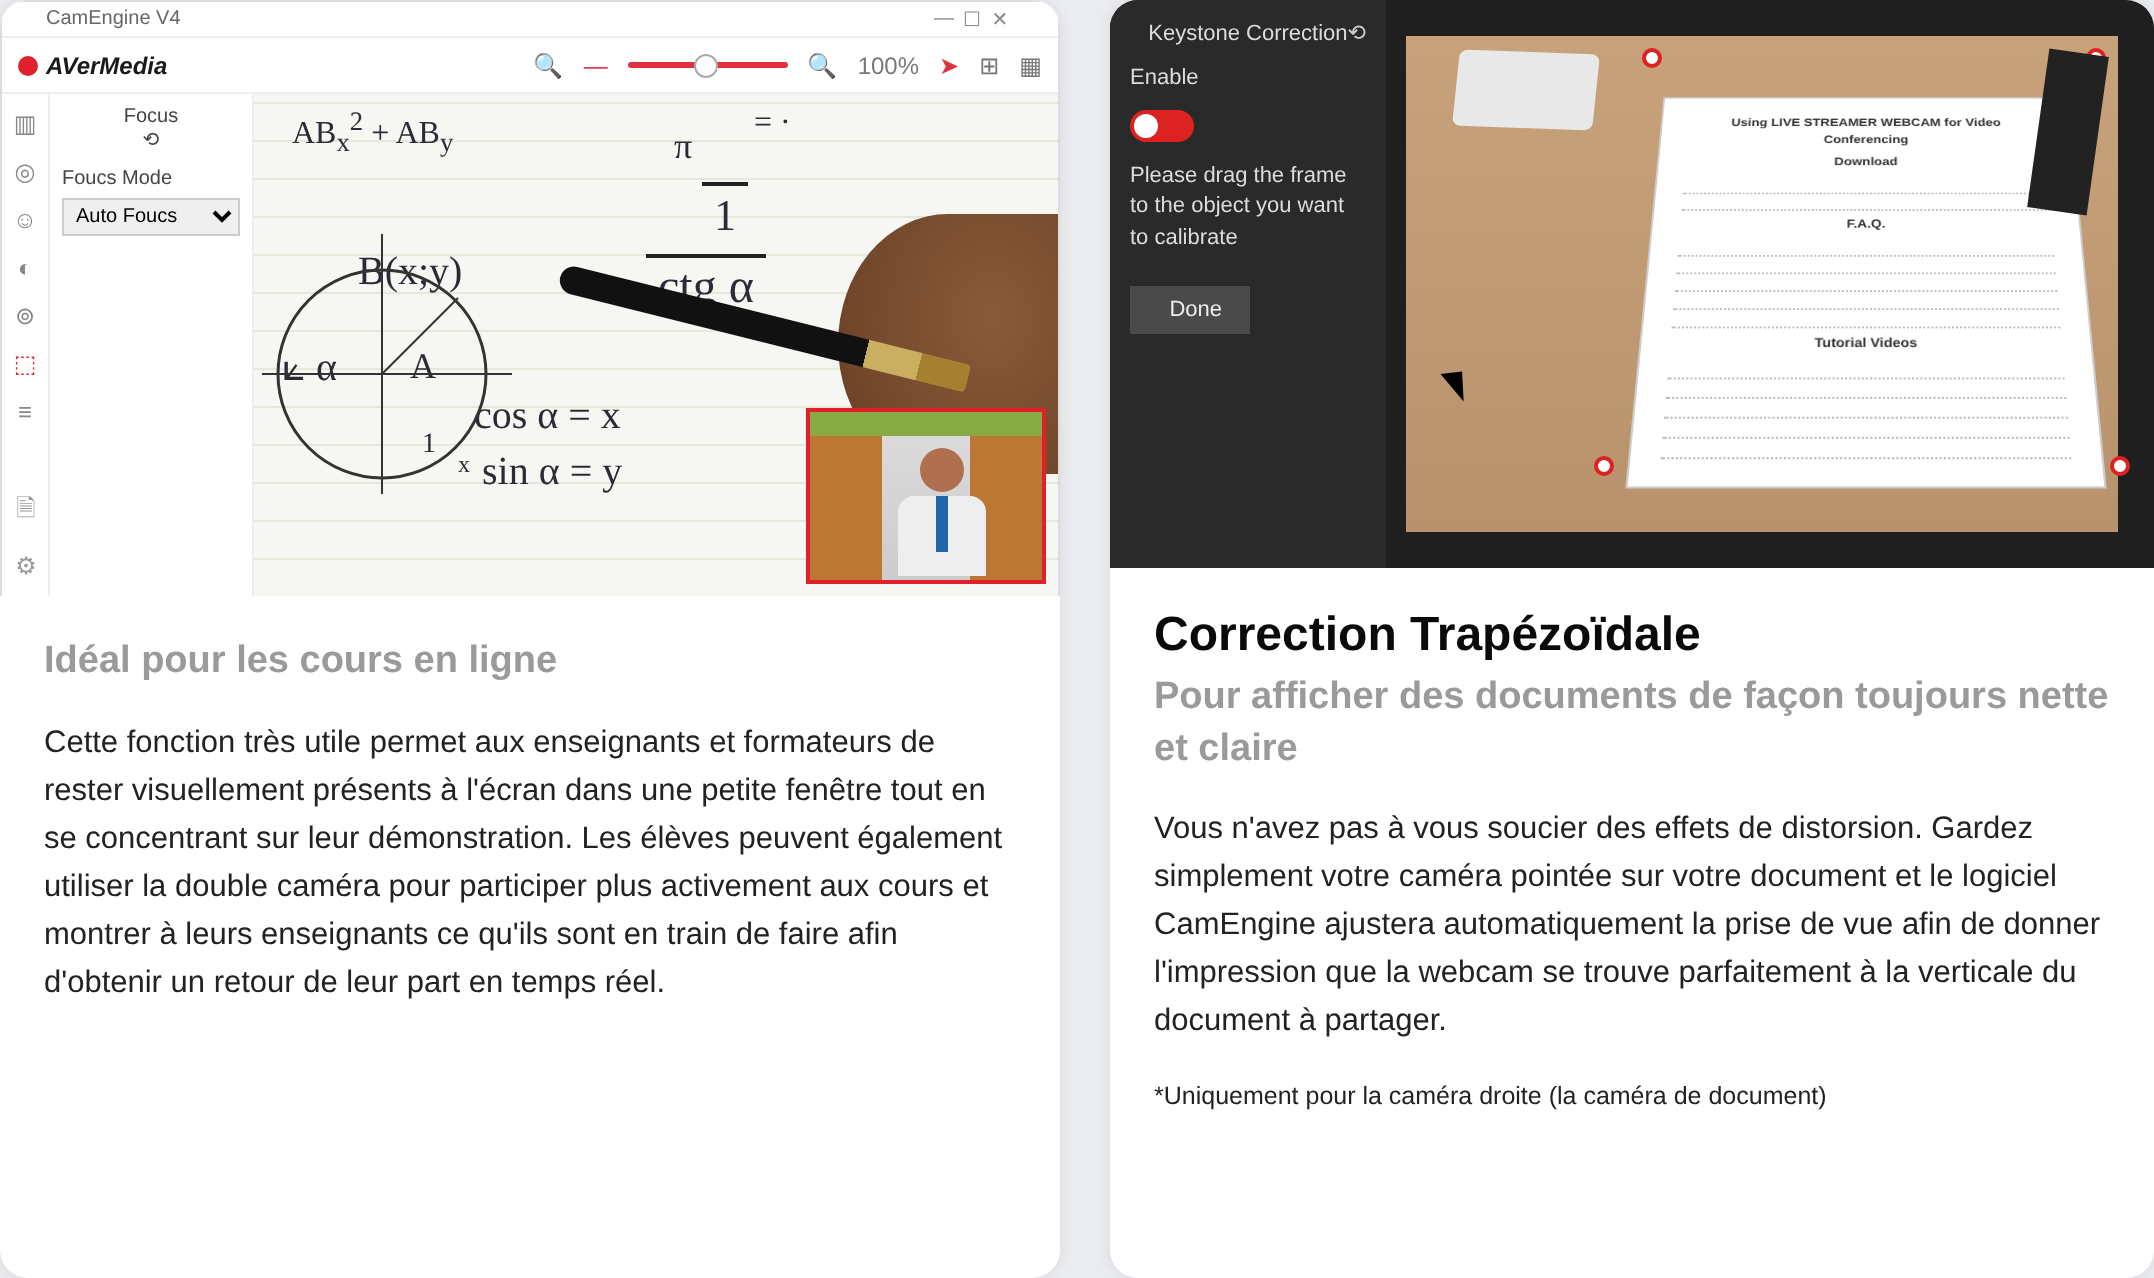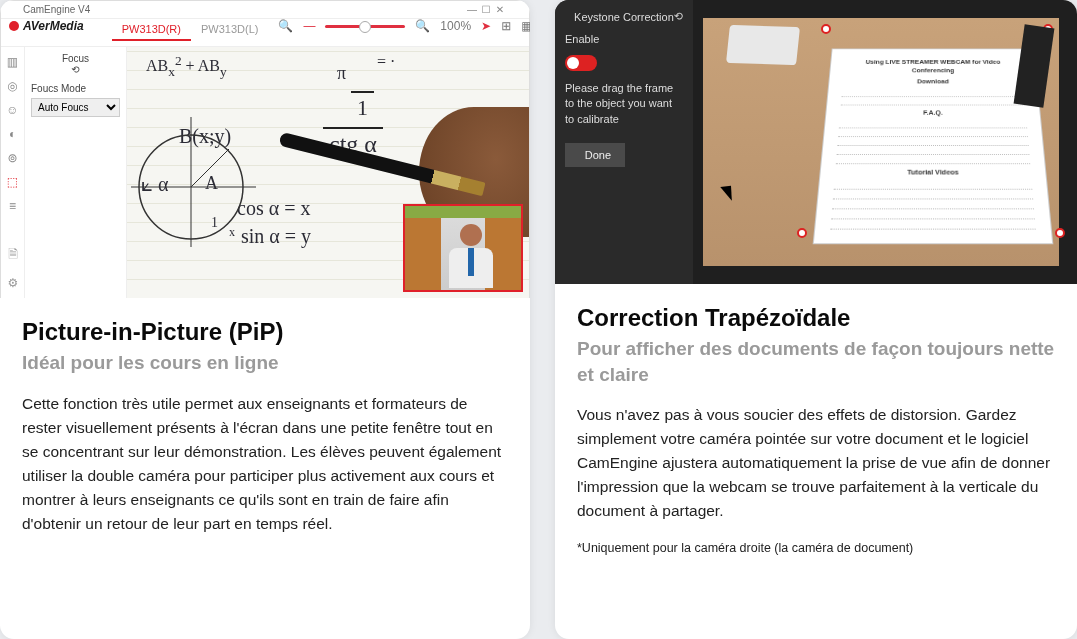--- a/index.html
+++ b/index.html
@@ -40,22 +40,21 @@
     padding: 0 22px;
     font-size: 10px;
     color: #666;
     border-bottom: 1px solid #eee;
   }
   .titlebar .spacer { flex: 1; }
   .win-btn { width: 14px; text-align: center; color: #888; font-size: 10px; }
   .toolbar {
     height: 28px;
     display: flex;
-    align-items: flex-start;
-    gap: 10px;
+    align-items: center;
     padding: 0 8px;
     border-bottom: 1px solid #eee;
     font-size: 11px;
     position: relative;
   }
   .brand {
     display: flex;
     align-items: center;
     gap: 4px;
     font-weight: bold;
@@ -248,24 +247,20 @@
       <span>CamEngine V4</span>
       <span class="spacer"></span>
       <span class="win-btn">—</span>
       <span class="win-btn">☐</span>
       <span class="win-btn">✕</span>
     </div>
     <div class="toolbar">
       <div class="brand">
         <span class="brand-dot"></span>
         <span>AVerMedia</span>
-      </div>
-      <div class="tabs-top">
-        <div class="tab active">PW313D(R)</div>
-        <div class="tab">PW313D(L)</div>
       </div>
       <div class="toolbar-right">
         <span>🔍</span>
         <span style="color:#e03040">—</span>
         <div class="zoom-slider"></div>
         <span>🔍</span>
         <span>100%</span>
         <span style="color:#e03040">➤</span>
         <span>⊞</span>
         <span>▦</span>
@@ -323,21 +318,20 @@
         </div>
       </div>
     </div>
     <div class="bottom-rail">
       <span>🗎</span>
       <span>⚙</span>
     </div>
   </div>
 
   <div class="content">
-    <h2>Picture-in-Picture (PiP)</h2>
     <div class="sub">Idéal pour les cours en ligne</div>
     <p>Cette fonction très utile permet aux enseignants et formateurs de rester visuellement présents à l'écran dans une petite fenêtre tout en se concentrant sur leur démonstration. Les élèves peuvent également utiliser la double caméra pour participer plus activement aux cours et montrer à leurs enseignants ce qu'ils sont en train de faire afin d'obtenir un retour de leur part en temps réel.</p>
   </div>
 </div>
 
 <div class="card card-right">
   <div class="kc-window">
     <div class="kc-side">
       <div class="hdr">
         <span>Keystone Correction</span>

